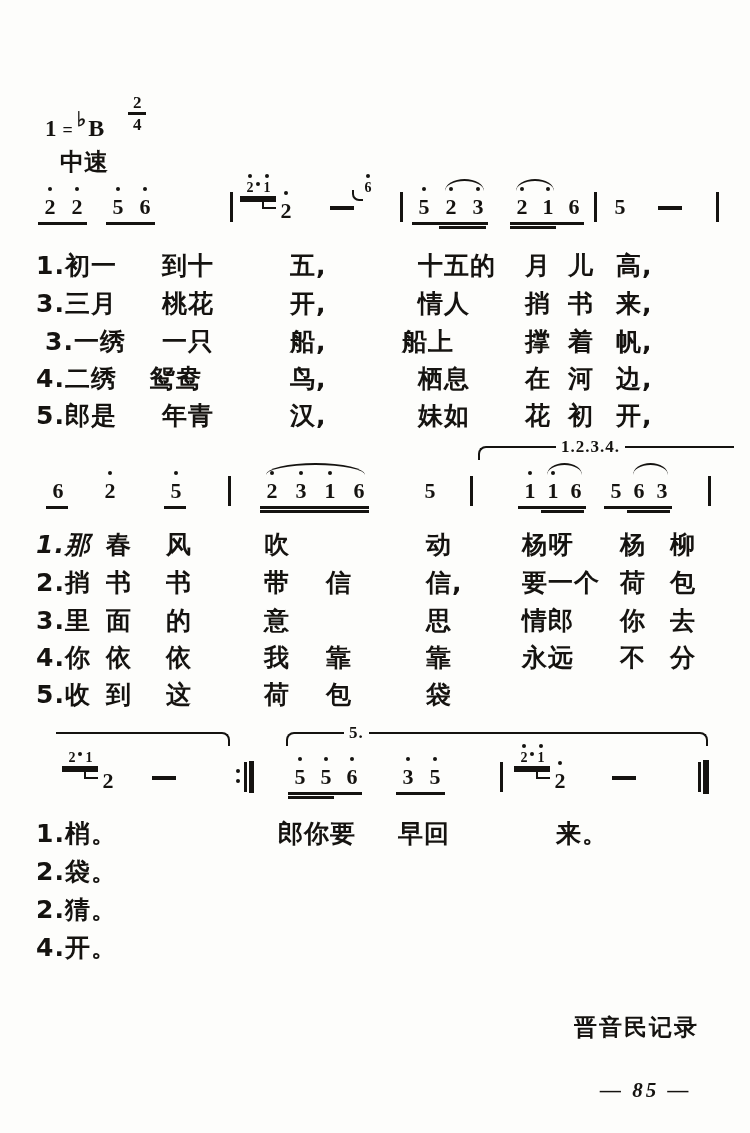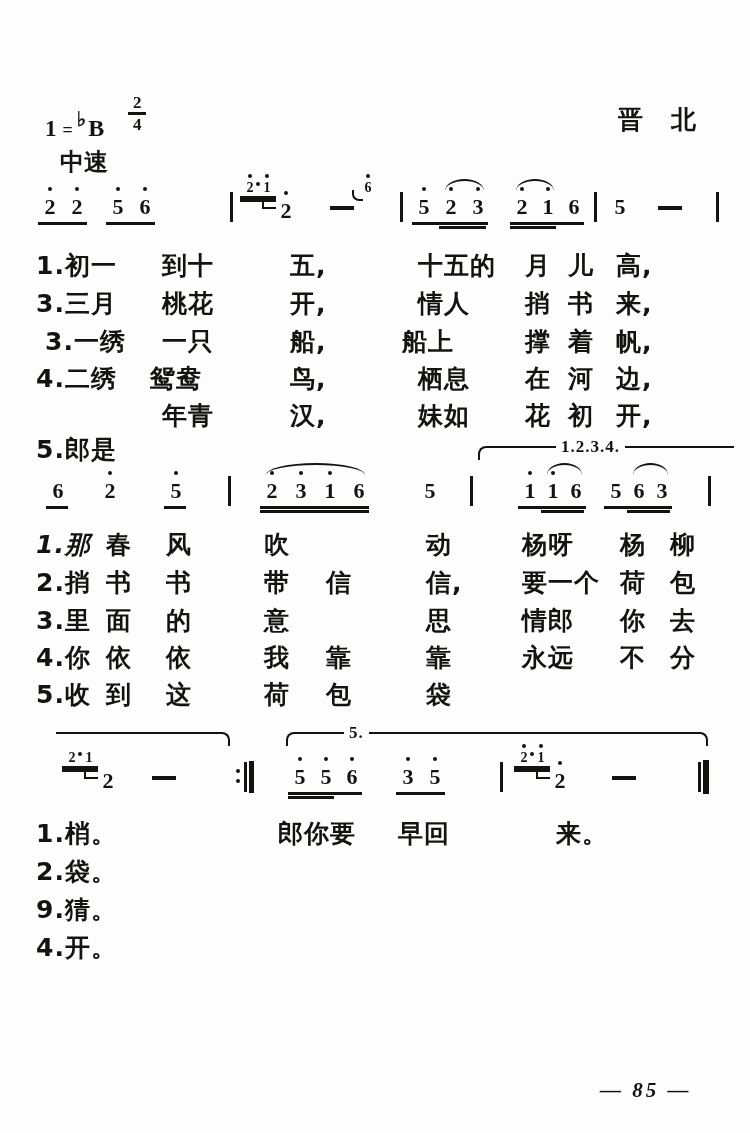--- a/index.html
+++ b/index.html
@@ -59,22 +59,22 @@
 </style>
 </head>
 <body>
 
 <div id="page">
 
   <div class="keysig">
     <span class="tonic">1</span><span class="eq">=</span><span class="flat">♭</span><span class="kletter">B</span><span class="frac"><span class="fn">2</span><span class="fbar"></span><span class="fn">4</span></span>
   </div>
 
-  <div class="region">晋北</div>
   <div class="tempo">中速</div>
+  <div class="credit">晋音民记录</div>
   <div class="pageno">— 85 —</div>
 <div class="num" style="left: 40px; top: 194px;">2</div>
     <div class="mdot" style="left: 48px; top: 187px;"></div>
     <div class="num" style="left: 67px; top: 194px;">2</div>
     <div class="mdot" style="left: 75px; top: 187px;"></div>
     <div class="ul" style="left: 38px; top: 222px; width: 49px;"></div>
     <div class="num" style="left: 108px; top: 194px;">5</div>
     <div class="mdot" style="left: 116px; top: 187px;"></div>
     <div class="num" style="left: 135px; top: 194px;">6</div>
     <div class="mdot" style="left: 143px; top: 187px;"></div>
@@ -216,21 +216,21 @@
     <div class="lyric" style="left: 525px; top: 328px;">撑</div>
     <div class="lyric" style="left: 568px; top: 328px;">着</div>
     <div class="lyric" style="left: 616px; top: 328px;">帆,</div>
     <div class="lyric" style="left: 36px; top: 365px;">4.二绣</div>
     <div class="lyric" style="left: 150px; top: 365px;">鸳鸯</div>
     <div class="lyric" style="left: 290px; top: 365px;">鸟,</div>
     <div class="lyric" style="left: 418px; top: 365px;">栖息</div>
     <div class="lyric" style="left: 525px; top: 365px;">在</div>
     <div class="lyric" style="left: 568px; top: 365px;">河</div>
     <div class="lyric" style="left: 616px; top: 365px;">边,</div>
-    <div class="lyric" style="left: 36px; top: 402px; margin-top: 34px;">5.郎是</div>
+    <div class="lyric" style="left: 36px; top: 402px;">5.郎是</div>
     <div class="lyric" style="left: 162px; top: 402px;">年青</div>
     <div class="lyric" style="left: 290px; top: 402px;">汉,</div>
     <div class="lyric" style="left: 418px; top: 402px;">妹如</div>
     <div class="lyric" style="left: 525px; top: 402px;">花</div>
     <div class="lyric" style="left: 568px; top: 402px;">初</div>
     <div class="lyric" style="left: 616px; top: 402px;">开,</div>
     <div class="lyric" style="left: 36px; top: 531px; font-style: italic;">1.那</div>
     <div class="lyric" style="left: 106px; top: 531px;">春</div>
     <div class="lyric" style="left: 166px; top: 531px;">风</div>
     <div class="lyric" style="left: 264px; top: 531px;">吹</div>
@@ -268,15 +268,15 @@
     <div class="lyric" style="left: 106px; top: 681px;">到</div>
     <div class="lyric" style="left: 166px; top: 681px;">这</div>
     <div class="lyric" style="left: 264px; top: 681px;">荷</div>
     <div class="lyric" style="left: 326px; top: 681px;">包</div>
     <div class="lyric" style="left: 426px; top: 681px;">袋</div>
     <div class="lyric" style="left: 36px; top: 820px;">1.梢。</div>
     <div class="lyric" style="left: 278px; top: 820px;">郎你要</div>
     <div class="lyric" style="left: 398px; top: 820px;">早回</div>
     <div class="lyric" style="left: 556px; top: 820px;">来。</div>
     <div class="lyric" style="left: 36px; top: 858px;">2.袋。</div>
-    <div class="lyric" style="left: 36px; top: 896px;">9.猜。</div>
+    <div class="lyric" style="left: 36px; top: 896px;">2.猜。</div>
     <div class="lyric" style="left: 36px; top: 934px;">4.开。</div>
   </div>
 
 </body></html>

